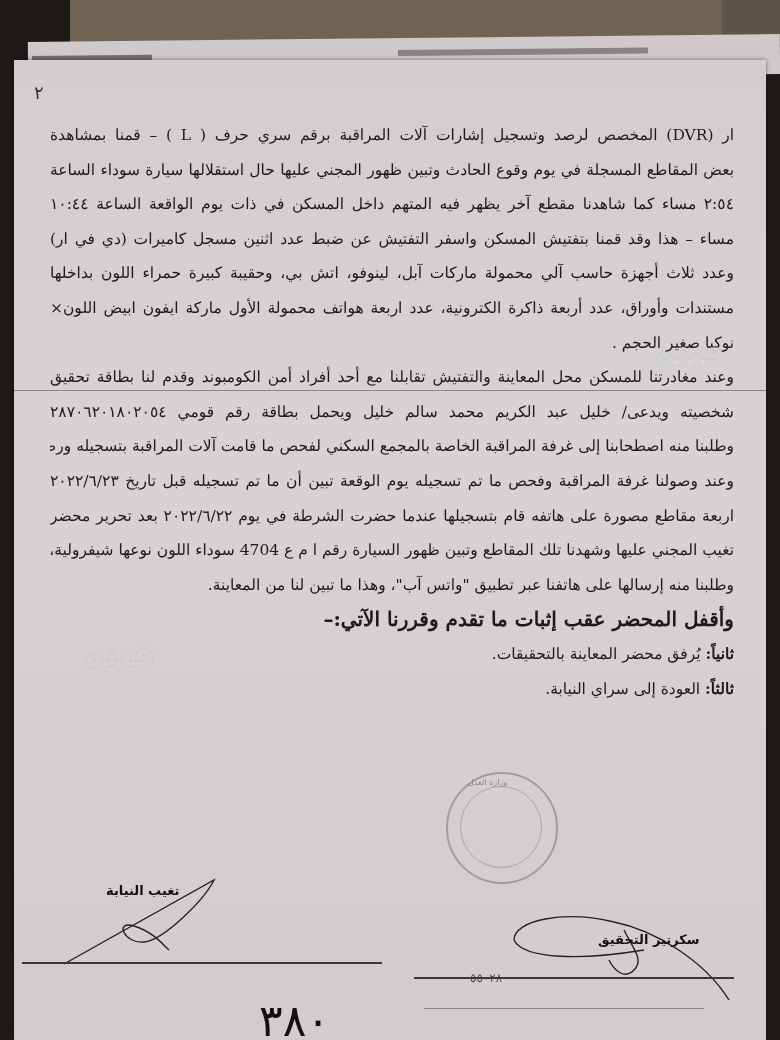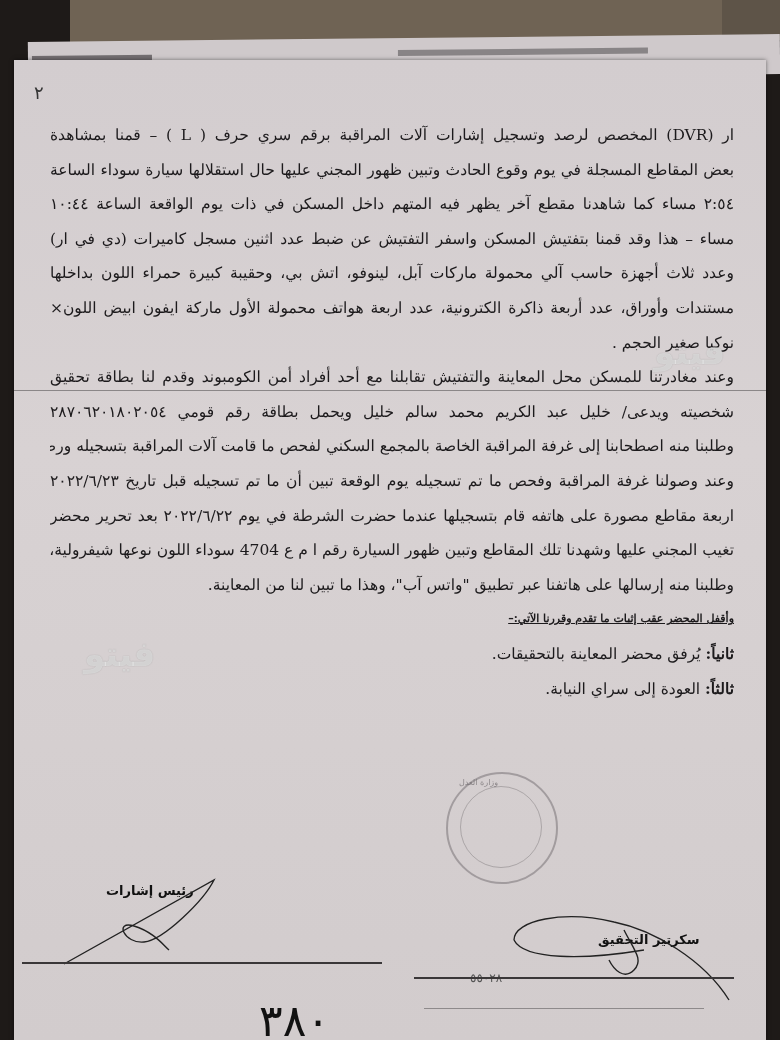--- a/index.html
+++ b/index.html
@@ -29,40 +29,40 @@
   .page-mark {
     position: absolute; left: 20px; top: 22px; font-size: 18px; color: #333;
   }
   .body-text {
     position: absolute; left: 36px; top: 58px; width: 684px;
     direction: rtl; text-align: justify; text-align-last: right;
     color: #1c1a1c; font-size: 15.5px; line-height: 34.6px;
   }
   .line { display: block; white-space: nowrap; overflow: hidden; text-align: justify; text-align-last: justify; }
   .line.last { text-align-last: right; }
-  .bold { font-weight: bold; font-size: 11px; text-decoration: underline; }
+  .bold { font-weight: bold; font-size: 20px; }
   .rule {
     position: absolute; left: 0; width: 752px; height: 1px; background: #8b8788;
   }
   .watermark {
     position: absolute; color: rgba(255,255,255,0.55); font-size: 34px; font-weight: bold;
     font-family: "DejaVu Sans", sans-serif;
     text-shadow: 0 0 1px rgba(120,120,120,.6);
     direction: rtl;
   }
   .stamp {
     position: absolute; left: 432px; top: 712px; width: 108px; height: 108px;
     border: 2px solid rgba(120,115,118,.55); border-radius: 50%;
   }
   .stamp::after {
     content: ""; position: absolute; left: 12px; top: 12px; width: 80px; height: 80px;
     border: 1px solid rgba(120,115,118,.45); border-radius: 50%;
   }
   .stamp-text {
-    position: absolute; left: 11px; top: 4px; font-size: 8px; color: rgba(110,105,108,.7);
+    position: absolute; left: 20px; top: 4px; font-size: 8px; color: rgba(110,105,108,.7);
     direction: rtl;
   }
   .sig-label {
     position: absolute; font-family: "DejaVu Sans", sans-serif; font-weight: bold;
     font-size: 13px; color: #111; direction: rtl;
   }
   .sig { position: absolute; }
   .page-number {
     position: absolute; left: 245px; top: 935px; font-size: 44px; color: #111;
     font-family: "DejaVu Sans", sans-serif; direction: rtl;
@@ -110,21 +110,21 @@
 
   <div class="rule" style="top:330px;"></div>
 
   <div class="watermark" style="left:640px; top:272px;">فيتو</div>
   <div class="watermark" style="left:70px; top:574px;">فيتو</div>
 
   <div class="stamp">
     <span class="stamp-text">وزارة العدل</span>
   </div>
 
-  <div class="sig-label" style="left:92px; top:823px;">رئيس إشارات</div>
+  <div class="sig-label" style="left:92px; top:823px;">تغيب النيابة</div>
   <div class="sig-label" style="left:584px; top:872px;">سكرتير التحقيق</div>
   <div class="scribble-number">٥٥٠٢٨</div>
 
   <svg class="sig" style="left:40px; top:800px;" width="220" height="110">
     <path d="M 10 104 L 160 20 C 150 40 110 80 90 82 C 70 84 60 60 80 66 C 100 72 110 86 115 90" fill="none" stroke="#222" stroke-width="1.4"></path>
   </svg>
   <svg class="sig" style="left:490px; top:840px;" width="230" height="110">
     <path d="M 10 40 C 10 20 60 10 110 22 C 150 30 200 60 225 100 M 10 40 C 20 60 80 60 140 50 M 120 30 C 130 50 140 60 130 70 C 120 80 110 70 105 60" fill="none" stroke="#222" stroke-width="1.4"></path>
   </svg>
 

